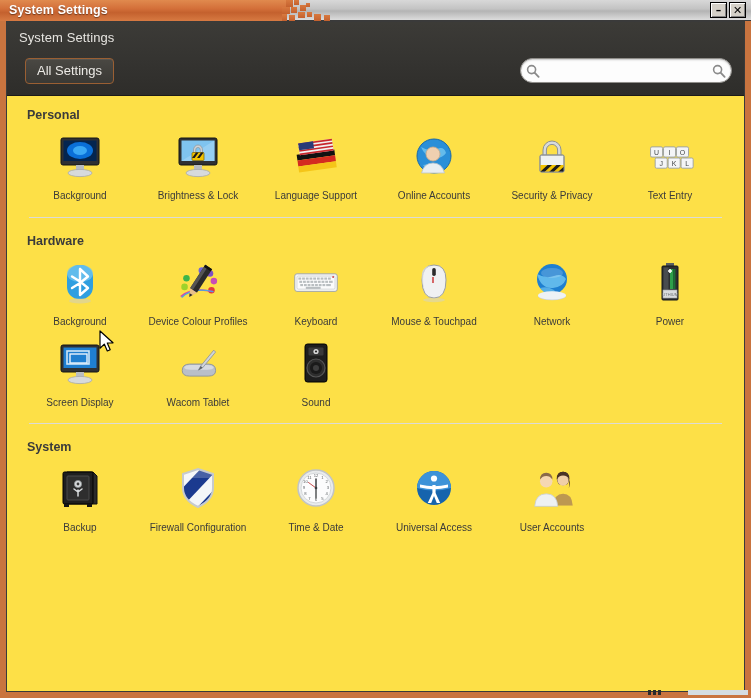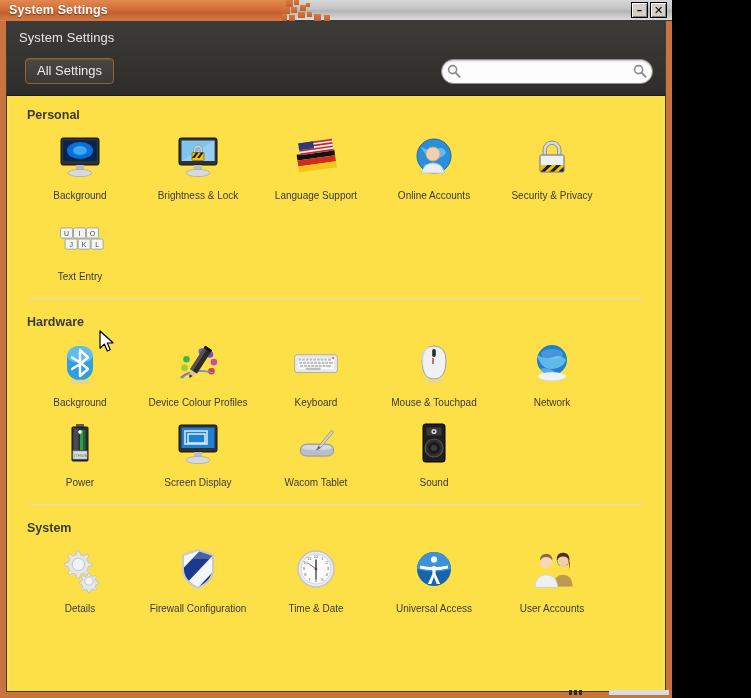--- a/index.html
+++ b/index.html
@@ -4,21 +4,21 @@
 <style>
   * { box-sizing: border-box; margin: 0; padding: 0; }
   html, body {
     width: 751px; height: 698px; overflow: hidden;
     font-family: "Liberation Sans", sans-serif;
     background: #000;
   }
 
   
   #window {
-    position: absolute; left: 0; top: 0; width: 672px; height: 698px;
+    position: absolute; left: 0; top: 0; width: 751px; height: 698px;
     background: #c96a3c;
     display: flex; flex-direction: column;
   }
 
   
   #titlebar {
     position: relative; height: 21px; flex: 0 0 21px;
     background: linear-gradient(to bottom, #d8d8d8 0%, #c3c3c3 45%, #b4b4b4 55%, #dcdcdc 100%);
     border-bottom: 1px solid #3a3a3a;
     display: flex; align-items: center;
@@ -76,21 +76,21 @@
     flex: 0 0 auto;
     background: linear-gradient(to bottom, #3c3b37 0%, #353431 50%, #2e2d2a 100%);
     border-bottom: 1px solid #1c1b19;
     padding: 0;
   }
   #apptitle {
     color: #e6e4e0; font-size: 13px; padding: 8px 0 9px 12px;
     letter-spacing: .1px;
   }
   #toolbar {
-    display: flex; align-items: center; justify-content: space-between;
+    display: flex; justify-content: space-between;
     padding: 4px 12px 11px 18px;
   }
   #allsettings {
     background: linear-gradient(to bottom,#4a4843,#3a3935);
     border: 1px solid #9a5f33; border-radius: 4px;
     color: #eceae6; font-size: 13px; padding: 4px 11px 5px 11px;
     cursor: pointer;
     box-shadow: inset 0 1px 0 rgba(255,255,255,.08);
   }
   #searchbox {
@@ -474,36 +474,36 @@
             </div>
 
           </div>
           <div class="divider"></div>
         </div>
 
         <div class="section">
           <div class="sec-title">System</div>
           <div class="grid">
 
-
-            <div class="cell">
-              <div class="ic">
-                <svg width="50" height="48" viewBox="0 0 50 48">
-                  <g fill="#e4e6e7" stroke="#c2c6c8" stroke-width="1">
-                    <path d="M22 4 l2.6 0 .9 3.6 3.2 1.4 3.2-1.9 1.9 1.9 -1.9 3.2 1.4 3.2 3.6 .9 0 2.6 -3.6 .9 -1.4 3.2 1.9 3.2 -1.9 1.9 -3.2-1.9 -3.2 1.4 -.9 3.6 -2.6 0 -.9-3.6 -3.2-1.4 -3.2 1.9 -1.9-1.9 1.9-3.2 -1.4-3.2 -3.6-.9 0-2.6 3.6-.9 1.4-3.2 -1.9-3.2 1.9-1.9 3.2 1.9 3.2-1.4 z"></path>
-                    <circle cx="23.3" cy="17.4" r="6.2" fill="#f2f3f4"></circle>
-                  </g>
-                  <g fill="#e4e6e7" stroke="#c2c6c8" stroke-width="1">
-                    <path d="M33 26 l1.9 0 .7 2.6 2.3 1 2.3-1.4 1.4 1.4 -1.4 2.3 1 2.3 2.6 .7 0 1.9 -2.6 .7 -1 2.3 1.4 2.3 -1.4 1.4 -2.3-1.4 -2.3 1 -.7 2.6 -1.9 0 -.7-2.6 -2.3-1 -2.3 1.4 -1.4-1.4 1.4-2.3 -1-2.3 -2.6-.7 0-1.9 2.6-.7 1-2.3 -1.4-2.3 1.4-1.4 2.3 1.4 2.3-1 z"></path>
-                    <circle cx="33.95" cy="34.1" r="4.2" fill="#f2f3f4"></circle>
-                  </g>
-                </svg>
-              </div>
-              <div class="lb">Details</div>
-            </div>
+            <div class="cell">
+              <div class="ic">
+                <svg width="50" height="48" viewBox="0 0 50 48">
+                  <path d="M12 6 h26 l4 4 v28 h-30 z" fill="#2a2a2a" stroke="#111" stroke-width="1"></path>
+                  <rect x="8" y="6" width="30" height="32" rx="1.5" fill="#1f1f1f" stroke="#000" stroke-width="1"></rect>
+                  <rect x="12" y="10" width="22" height="24" rx="1" fill="#2e2e2e" stroke="#4a4a4a" stroke-width="1"></rect>
+                  <circle cx="23" cy="18" r="3.6" fill="#d9dcde" stroke="#8c9093" stroke-width=".8"></circle>
+                  <circle cx="23" cy="18" r="1.4" fill="#3a3a3a"></circle>
+                  <path d="M23 24 v6 M23 26 l-4 -3 M23 26 l4 -3" stroke="#d9dcde" stroke-width="1.5" stroke-linecap="round" fill="none"></path>
+                  <rect x="9" y="38" width="5" height="3" fill="#141414"></rect>
+                  <rect x="32" y="38" width="5" height="3" fill="#141414"></rect>
+                </svg>
+              </div>
+              <div class="lb">Backup</div>
+            </div>
+
 
             <div class="cell">
               <div class="ic">
                 <svg width="50" height="48" viewBox="0 0 50 48">
                   <defs>
                     <clipPath id="shclip">
                       <path d="M25 3 L40 8 v14 q0 12 -15 19 q-15 -7 -15 -19 V8 z"></path>
                     </clipPath>
                   </defs>
                   <path d="M25 3 L40 8 v14 q0 12 -15 19 q-15 -7 -15 -19 V8 z" fill="#e8eaec"></path>

